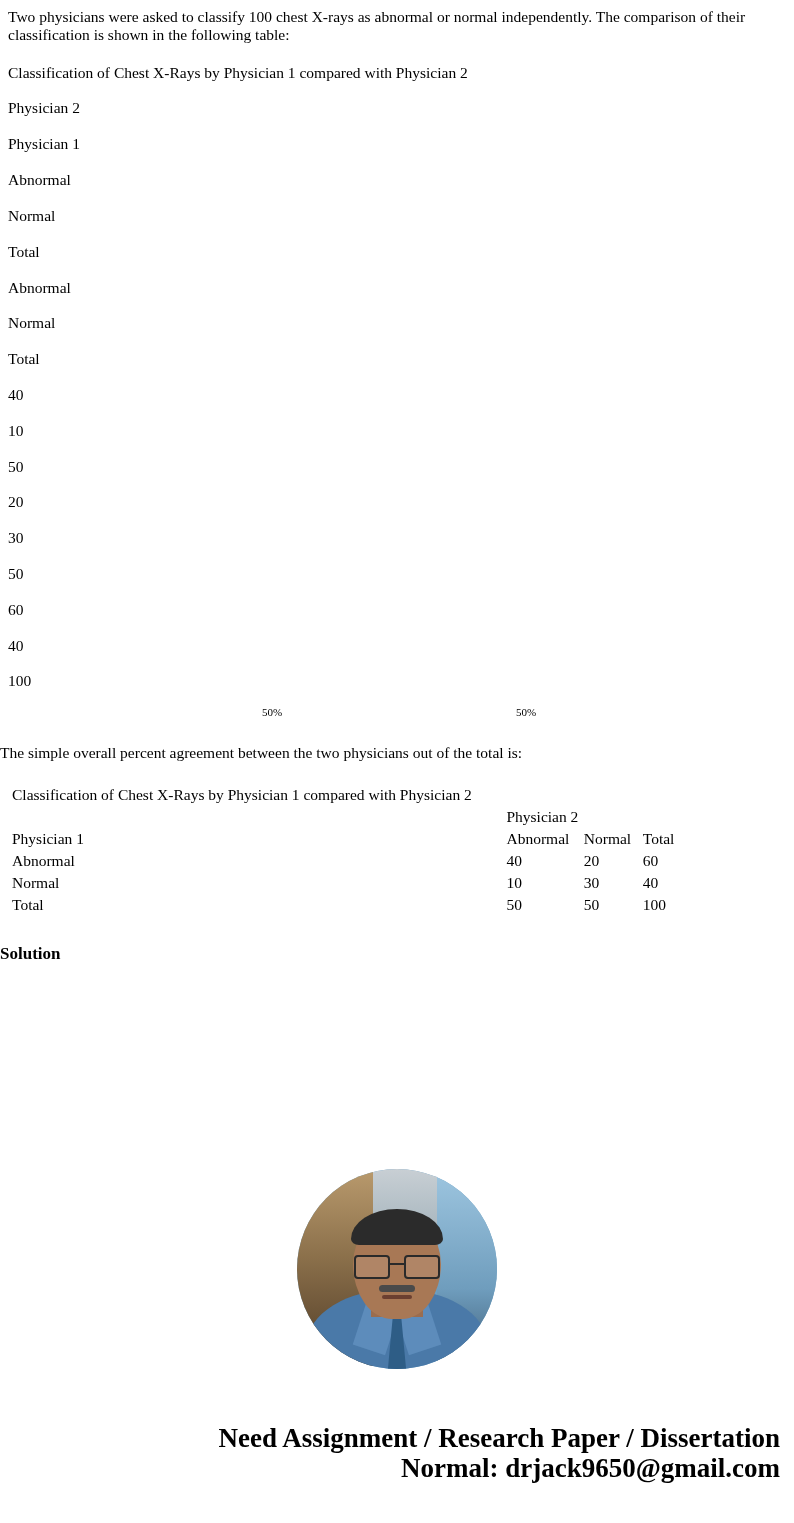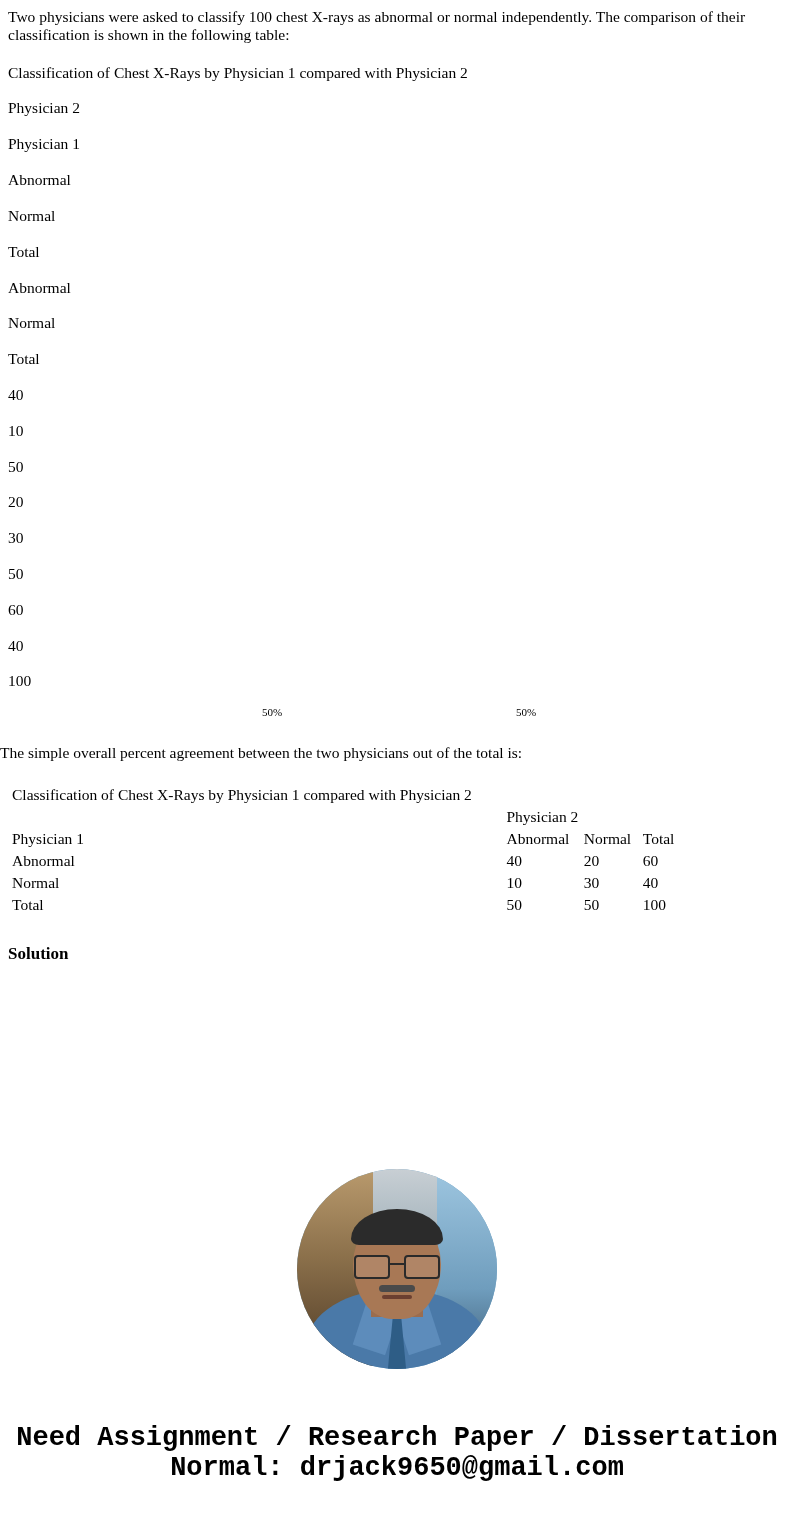--- a/index.html
+++ b/index.html
@@ -76,21 +76,20 @@
   .col-label {
     width: 478px;
   }
   .c-abnormal { width: 68px; }
   .c-normal { width: 50px; }
   .c-total { width: 60px; }
   .row-gap td { padding-top: 10px; }
   .solution {
     font-size: 17px;
     font-weight: bold;
-    margin-left: 8px;
     padding-top: 28px;
   }
   .photo-wrap {
     margin-top: 205px;
     display: flex;
     justify-content: center;
   }
   .photo {
     width: 200px;
     height: 200px;
@@ -218,22 +217,22 @@
     left: 50%;
     top: 116px;
     transform: translateX(-50%);
     width: 36px;
     height: 7px;
     background: #4a4a4a;
     border-radius: 4px;
   }
   .advert {
     margin-top: 54px;
-    text-align: center;
-    font-family: Liberation Mono, monospace;
+    text-align: right;
+    font-family: Liberation Serif, serif;
     font-weight: bold;
     font-size: 27px;
     line-height: 1.12;
     color: #000;
     padding: 0 14px;
   }
   .advert .l2 { display: block; }
 </style>
 </head>
 <body>

